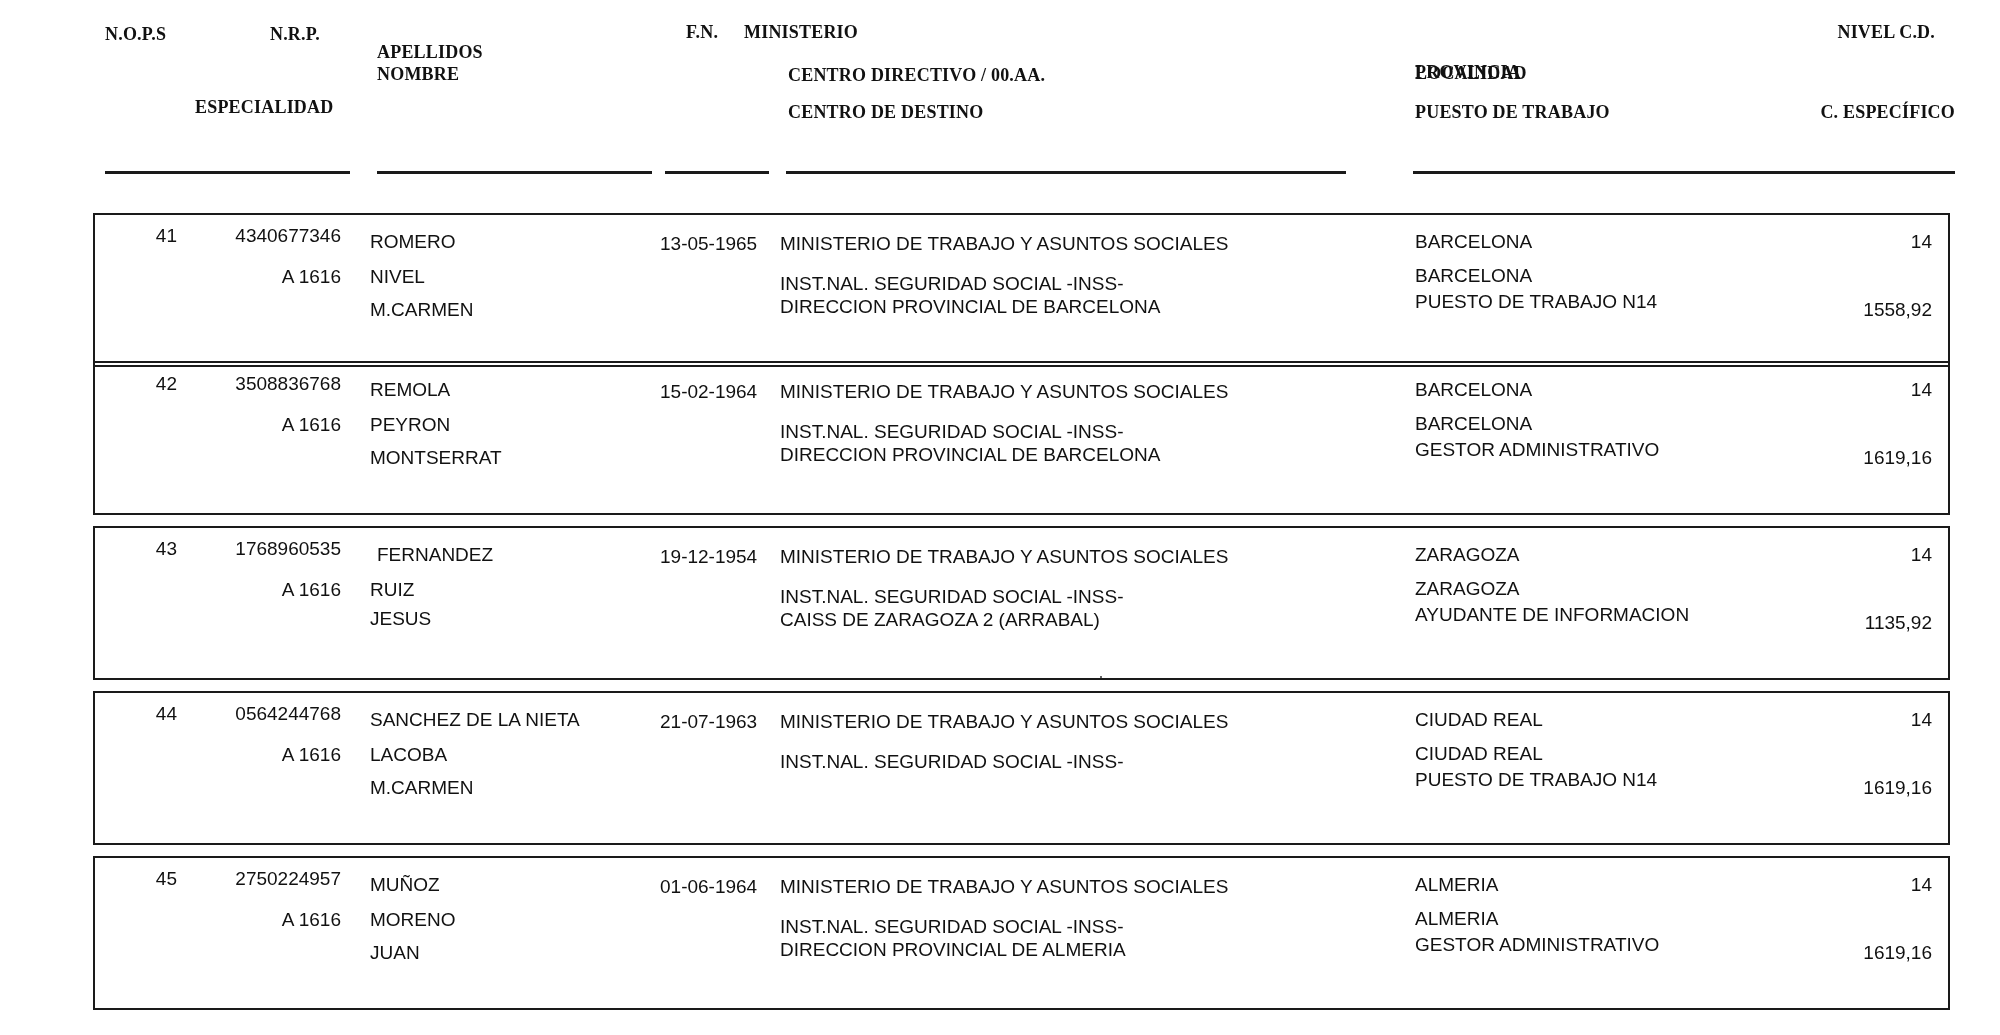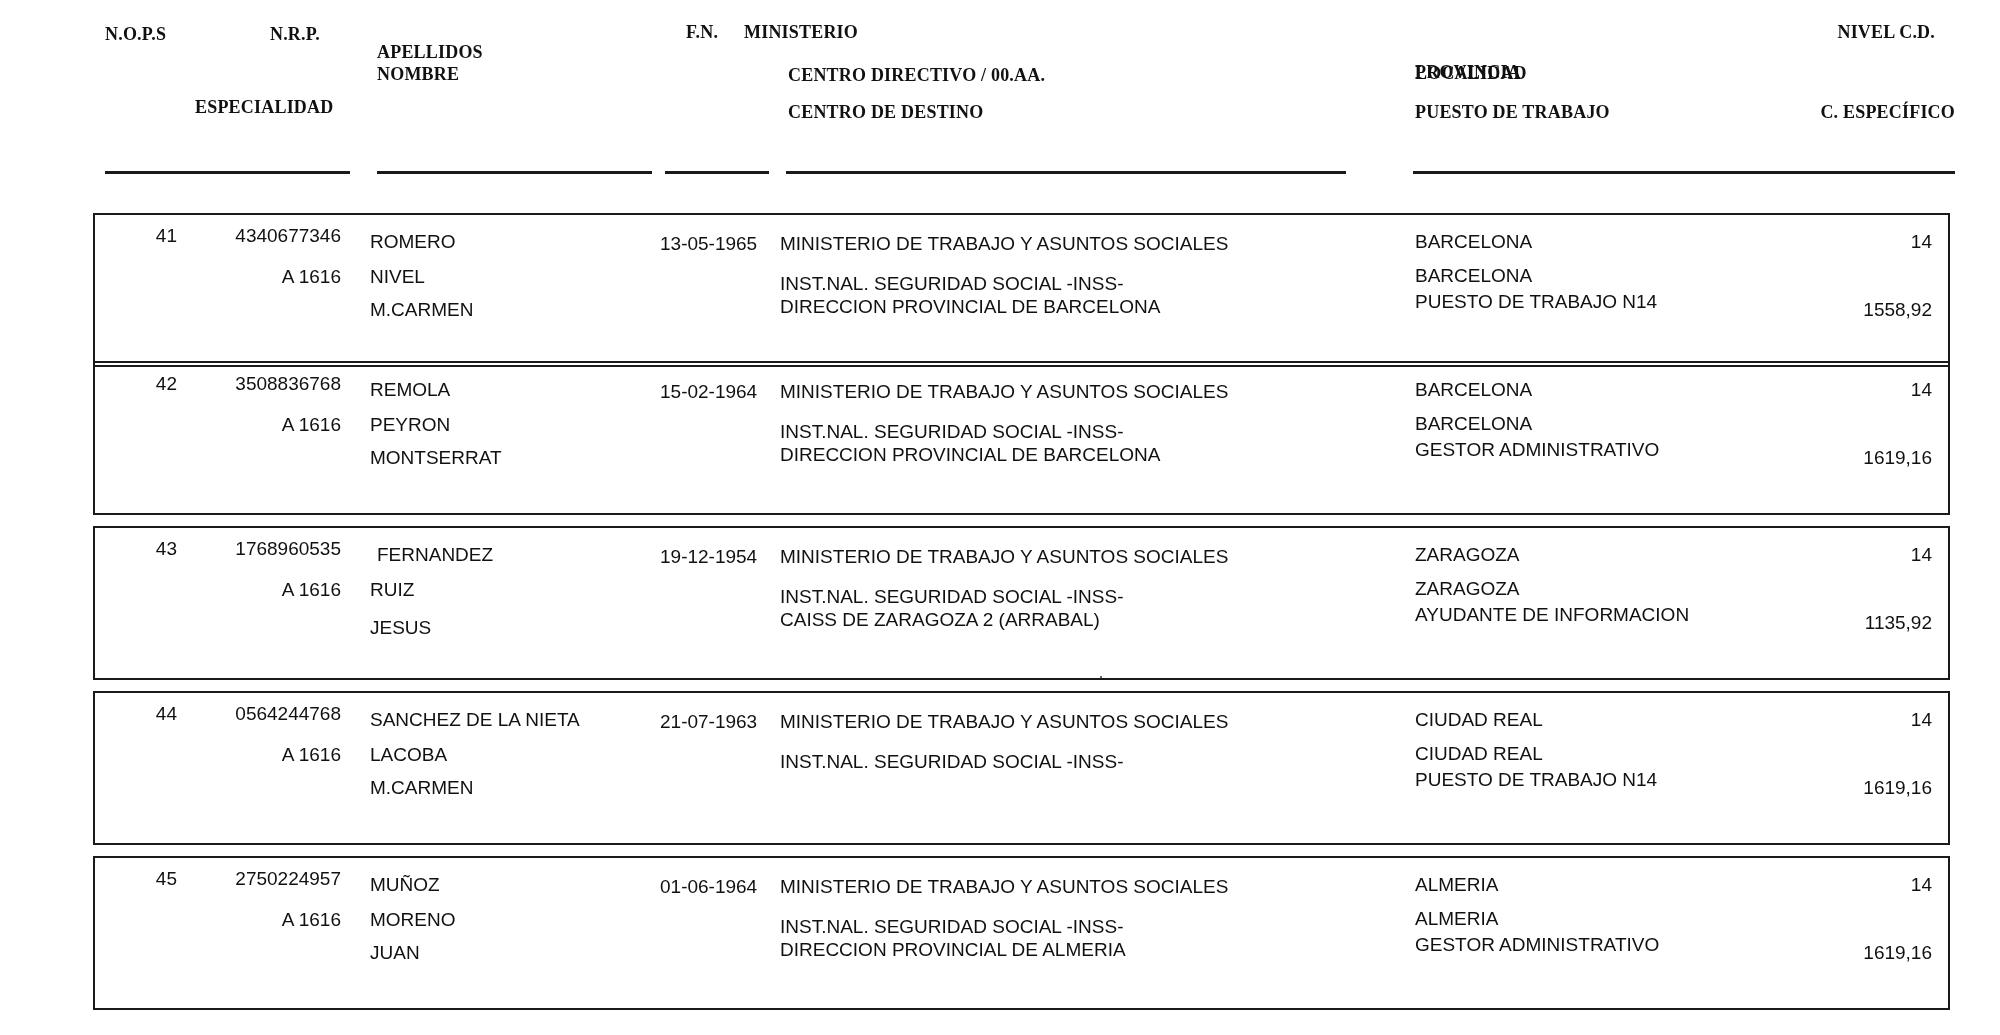--- a/index.html
+++ b/index.html
@@ -72,21 +72,21 @@
     <div class="cell" style="left:1320px; top:76px;">GESTOR ADMINISTRATIVO</div>
     <div class="cell r" style="left:1700px; width:137px; top:16px;">14</div>
     <div class="cell r" style="left:1700px; width:137px; top:84px;">1619,16</div>
   </div>
     <div class="box" style="top: 526px;">
     <div class="cell r" style="left:40px; width:42px; top:10px;">43</div>
     <div class="cell r" style="left:120px; width:126px; top:10px;">1768960535</div>
     <div class="cell r" style="left:120px; width:126px; top:51px;">A  1616</div>
     <div class="cell" style="left:282px; top:16px;">FERNANDEZ</div>
     <div class="cell" style="left:275px; top:51px;">RUIZ</div>
-    <div class="cell" style="left:275px; top:89px;">JESUS</div>
+    <div class="cell" style="left:275px; top:80px;">JESUS</div>
     <div class="cell" style="left:565px; top:18px;">19-12-1954</div>
     <div class="cell" style="left:685px; top:18px;">MINISTERIO DE TRABAJO Y ASUNTOS SOCIALES</div>
     <div class="cell" style="left:685px; top:58px;">INST.NAL. SEGURIDAD SOCIAL -INSS-</div>
     <div class="cell" style="left:685px; top:81px;">CAISS DE ZARAGOZA 2 (ARRABAL)</div>
     <div class="cell" style="left:1320px; top:16px;">ZARAGOZA</div>
     <div class="cell" style="left:1320px; top:50px;">ZARAGOZA</div>
     <div class="cell" style="left:1320px; top:76px;">AYUDANTE DE INFORMACION</div>
     <div class="cell r" style="left:1700px; width:137px; top:16px;">14</div>
     <div class="cell r" style="left:1700px; width:137px; top:84px;">1135,92</div>
   </div>

